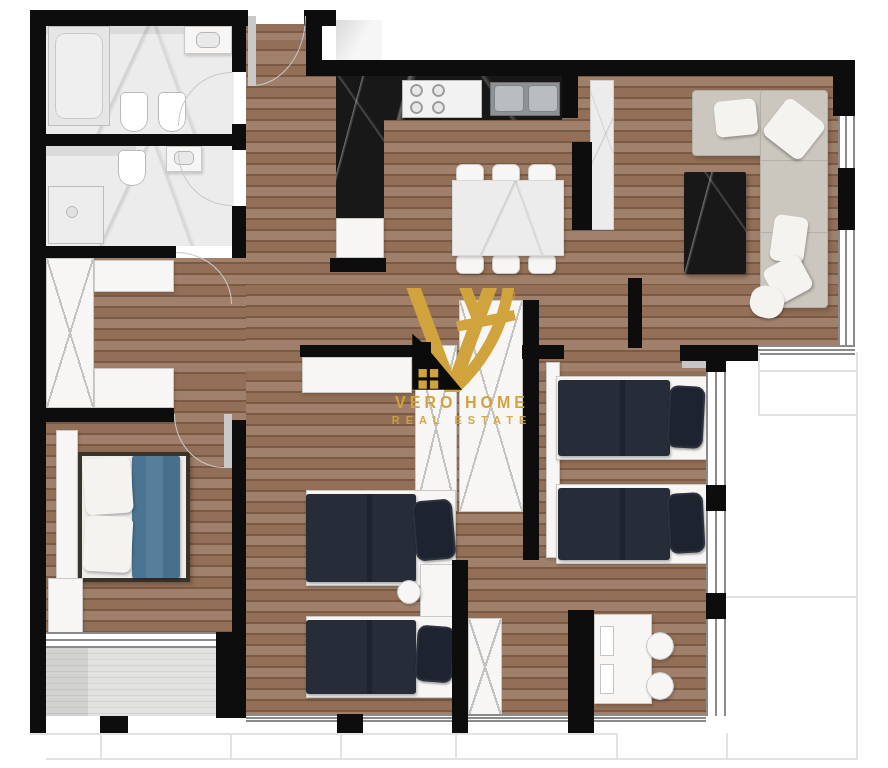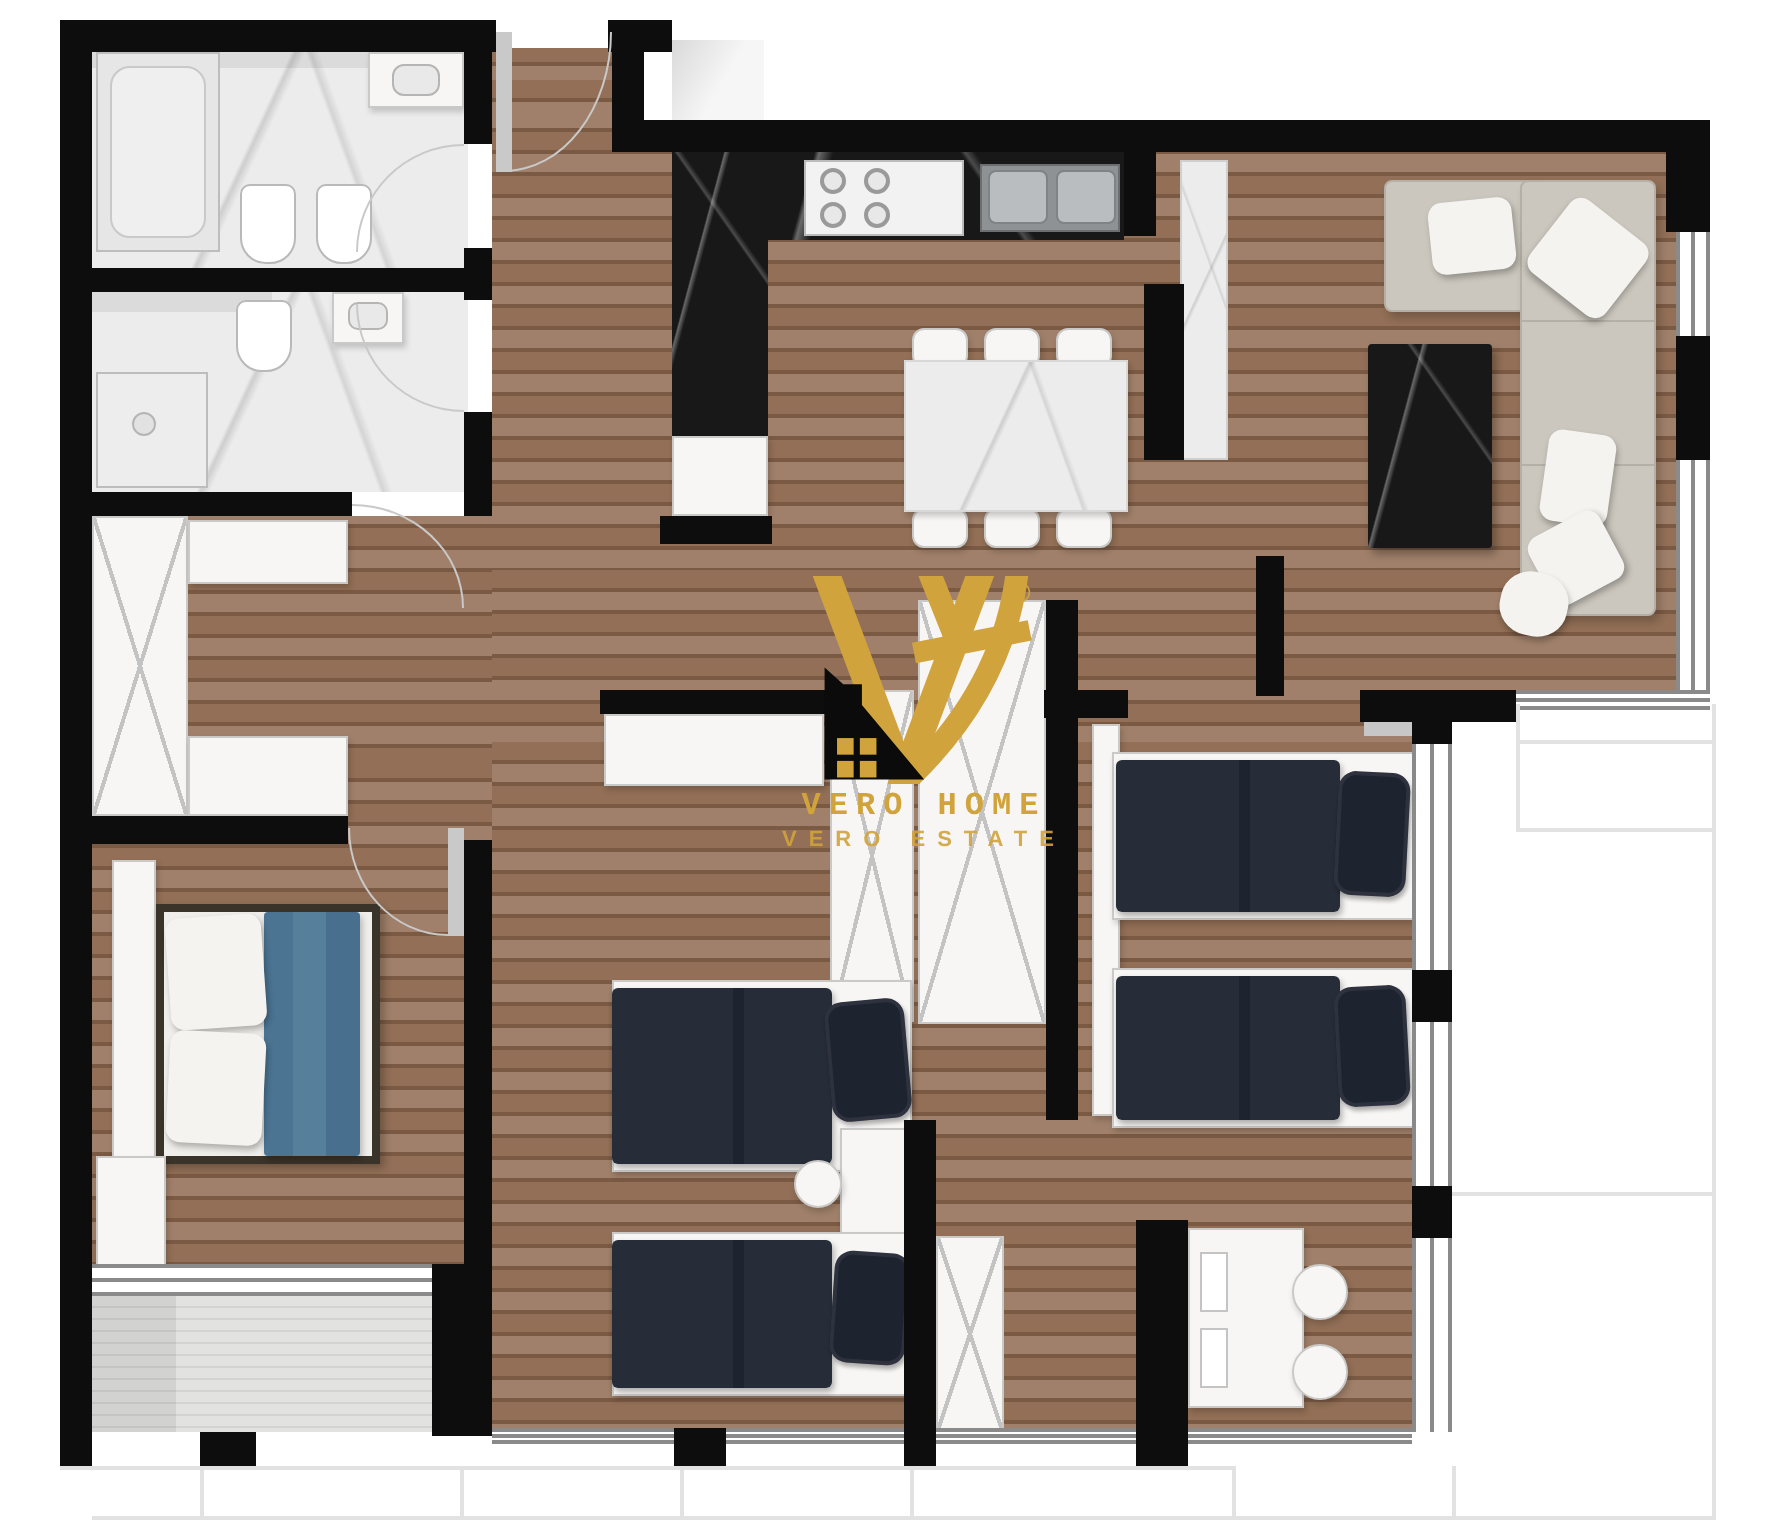--- a/index.html
+++ b/index.html
@@ -22,21 +22,21 @@
   .deck{background:repeating-linear-gradient(180deg,#e2e2e0 0 5px,#d3d3d1 5px 6px);}
   .oline{background:var(--outline,#e2e2e2);}
   .arc{border:1.5px solid #c9c9c9;box-sizing:border-box;background:transparent;}
   .leaf{background:#c9c9c9;}
   .circle{border-radius:50%;}
   .toilet{background:#fff;border:1.5px solid #b9b9b9;border-radius:5px 5px 13px 13px;box-sizing:border-box;}
   .burner{border:2px solid #9a9a9a;border-radius:50%;background:#e8e8e8;box-sizing:border-box;}
   .sinkbasin{background:#b9bdbf;border:1px solid #7e8386;border-radius:4px;box-sizing:border-box;}
   .drawer{background:#fff;border:1px solid #c4c4c4;box-sizing:border-box;}
   .shade{background:rgba(0,0,0,.07);}
-  .brand{font-weight:700;font-size:16px;letter-spacing:4px;color:var(--gold,#d1a33c);text-align:center;font-family:Liberation Mono, monospace;}
+  .brand{font-weight:700;font-size:16px;letter-spacing:4px;color:var(--gold,#d1a33c);text-align:center;}
   .tagline{font-weight:700;font-size:11px;letter-spacing:6px;color:var(--gold,#d1a33c);text-align:center;opacity:.9;}
   .reg{font-weight:700;font-size:14px;color:var(--gold,#d1a33c);}
   .lg{stroke:var(--gold,#d1a33c);}
   .logo-layer{z-index:50;}
 </style>
 </head>
 <body>
 
 <div id="plan">
 
@@ -213,15 +213,15 @@
         <polygon points="8,44 8,98 56,98 26,62 26,52 17,52" fill="var(--logo-black,#0b0b0b)"></polygon>
         <rect x="14" y="78" width="8" height="8" fill="var(--gold,#d1a33c)"></rect>
         <rect x="25" y="78" width="8" height="8" fill="var(--gold,#d1a33c)"></rect>
         <rect x="14" y="89" width="8" height="8" fill="var(--gold,#d1a33c)"></rect>
         <rect x="25" y="89" width="8" height="8" fill="var(--gold,#d1a33c)"></rect>
       </g>
     </svg>
   </div>
   <span class="abs reg logo-layer" style="left:505px;top:288px;">®</span>
   <div class="abs brand logo-layer" style="left:360px;top:394px;width:204px;">VERO HOME</div>
-  <div class="abs tagline logo-layer" style="left:360px;top:414px;width:204px;">VERO ESTATE</div>
+  <div class="abs tagline logo-layer" style="left:360px;top:414px;width:204px;">REAL ESTATE</div>
 
 </div>
 
 </body></html>

